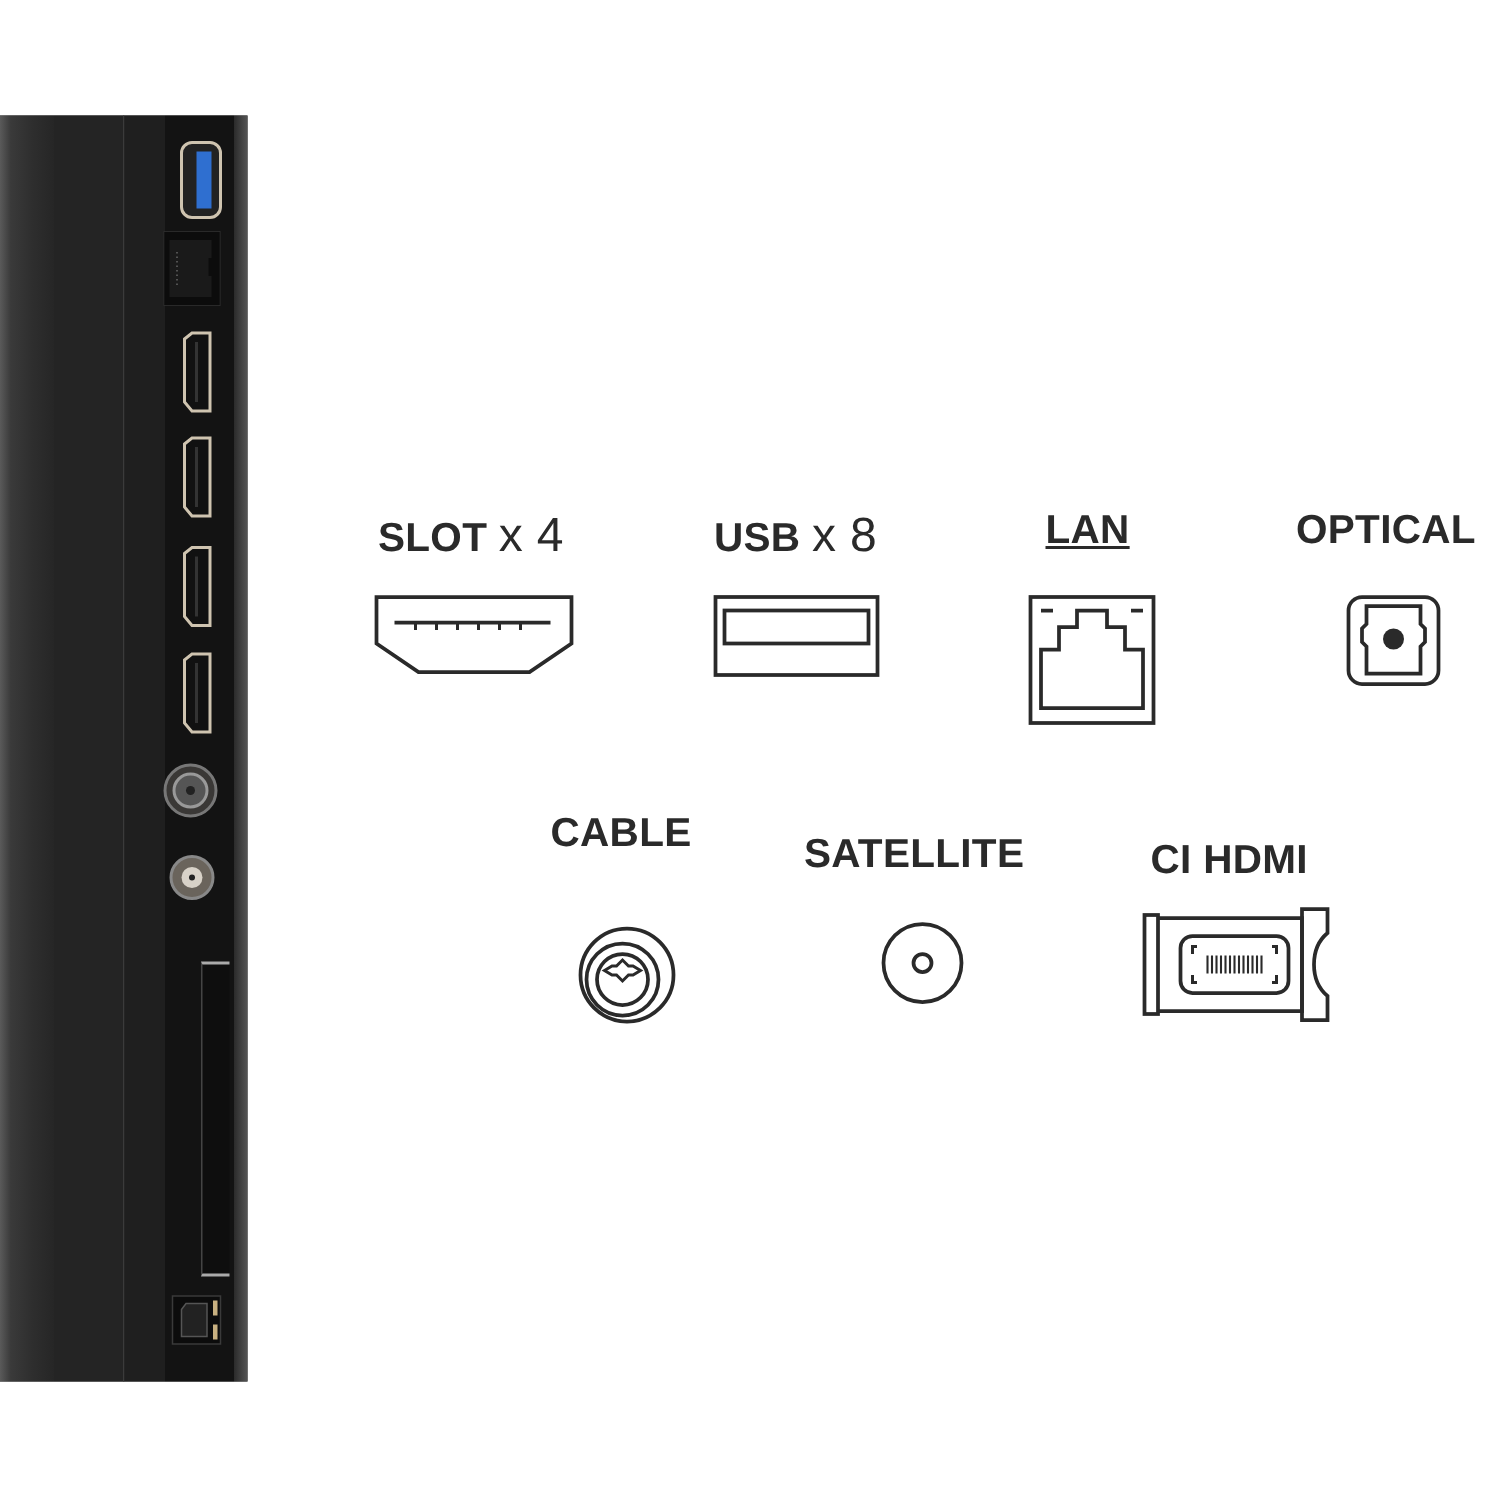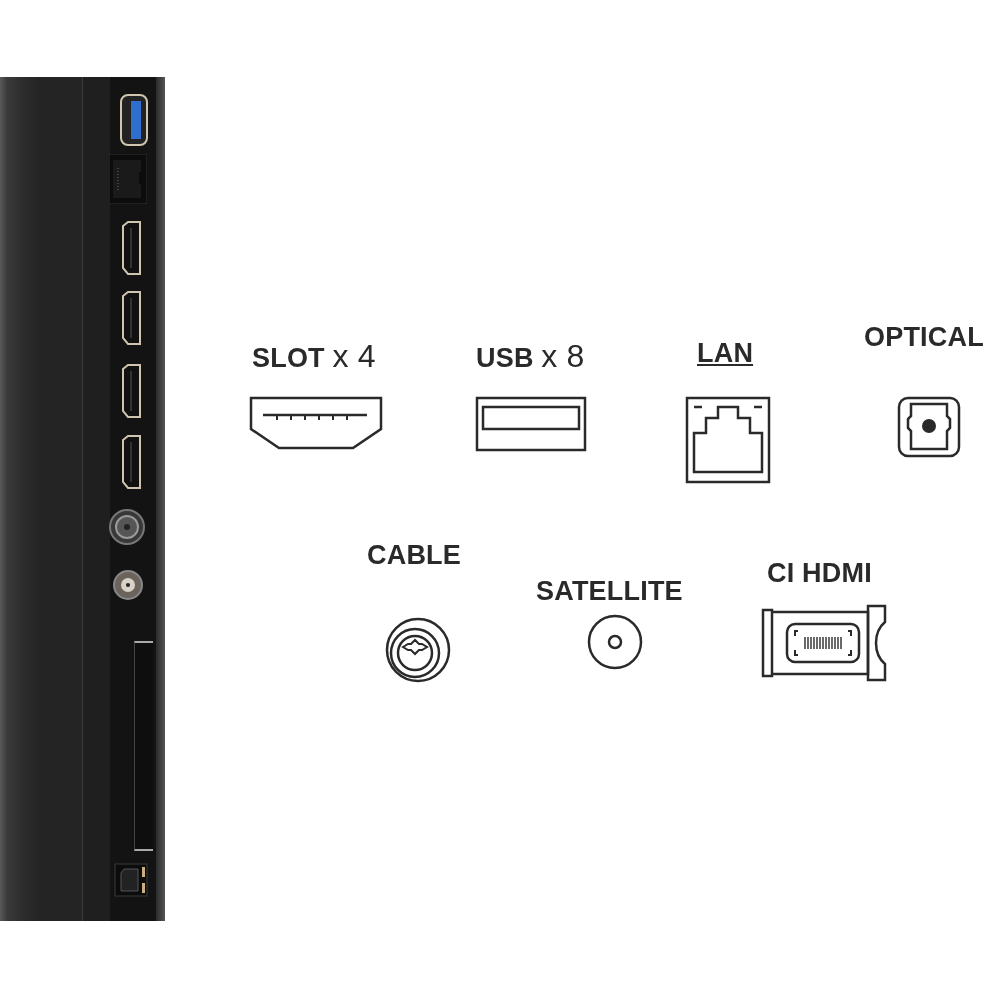--- a/index.html
+++ b/index.html
@@ -78,21 +78,21 @@
 
 <div class="label" style="left:252px;top:338px;">
   <span>SLOT</span>
   <span class="x">x 4</span>
 </div>
 <div class="label" style="left:476px;top:338px;">
   <span>USB</span>
   <span class="x">x 8</span>
 </div>
 <div class="label" style="left:697px;top:338px;text-decoration:underline;">LAN</div>
-<div class="label" style="left:864px;top:322px;">OPTICAL</div>
+<div class="label" style="left:864px;top:338px;">OPTICAL</div>
 
 <svg class="icon" style="left:249px;top:396px" width="134" height="56" viewBox="0 0 134 56">
   <path d="M2 2 L132 2 L132 33 L104 52 L30 52 L2 33 Z" fill="none" stroke="#2a2a2a" stroke-width="2.5"></path>
   <line x1="14" y1="19" x2="118" y2="19" stroke="#2a2a2a" stroke-width="2.5"></line>
   <g stroke="#2a2a2a" stroke-width="2">
     <line x1="28" y1="19" x2="28" y2="24"></line>
       <line x1="42" y1="19" x2="42" y2="24"></line>
       <line x1="56" y1="19" x2="56" y2="24"></line>
     <line x1="70" y1="19" x2="70" y2="24"></line>
       <line x1="84" y1="19" x2="84" y2="24"></line>
@@ -109,21 +109,21 @@
   <line x1="69" y1="11" x2="77" y2="11" stroke="#2a2a2a" stroke-width="2.5"></line>
   <path d="M9 76 L77 76 L77 37 L65 37 L65 22 L53 22 L53 11 L33 11 L33 22 L21 22 L21 37 L9 37 Z" fill="none" stroke="#2a2a2a" stroke-width="2.5"></path>
 </svg>
 <svg class="icon" style="left:897px;top:396px" width="64" height="62" viewBox="0 0 64 62">
   <rect x="2" y="2" width="60" height="58" rx="9" fill="none" stroke="#2a2a2a" stroke-width="2.5"></rect>
   <path d="M14 8 L50 8 L50 20 L53 23 L53 32 L50 35 L50 53 L14 53 L14 35 L11 32 L11 23 L14 20 Z" fill="none" stroke="#2a2a2a" stroke-width="2.5"></path>
   <circle cx="32" cy="30" r="7" fill="#2a2a2a"></circle>
 </svg>
 
 <div class="label" style="left:367px;top:540px;">CABLE</div>
-<div class="label" style="left:536px;top:576px;">SATELLITE</div>
+<div class="label" style="left:536px;top:554px;">SATELLITE</div>
 <div class="label" style="left:767px;top:558px;">CI HDMI</div>
 
 <svg class="icon" style="left:384px;top:616px" width="68" height="68" viewBox="0 0 68 68">
   <circle cx="34" cy="34" r="31" fill="none" stroke="#2a2a2a" stroke-width="2.5"></circle>
   <circle cx="31" cy="37" r="24" fill="none" stroke="#2a2a2a" stroke-width="2.5"></circle>
   <circle cx="31" cy="37" r="17" fill="none" stroke="#2a2a2a" stroke-width="2.5"></circle>
   <path d="M19 31 L24 28 L27 28 L31 24 L35 28 L38 28 L43 31 L38 34 L35 34 L31 38 L27 34 L24 34 Z" fill="none" stroke="#2a2a2a" stroke-width="2"></path>
 </svg>
 <svg class="icon" style="left:586px;top:613px" width="58" height="58" viewBox="0 0 58 58">
   <circle cx="29" cy="29" r="26" fill="none" stroke="#2a2a2a" stroke-width="2.5"></circle>

